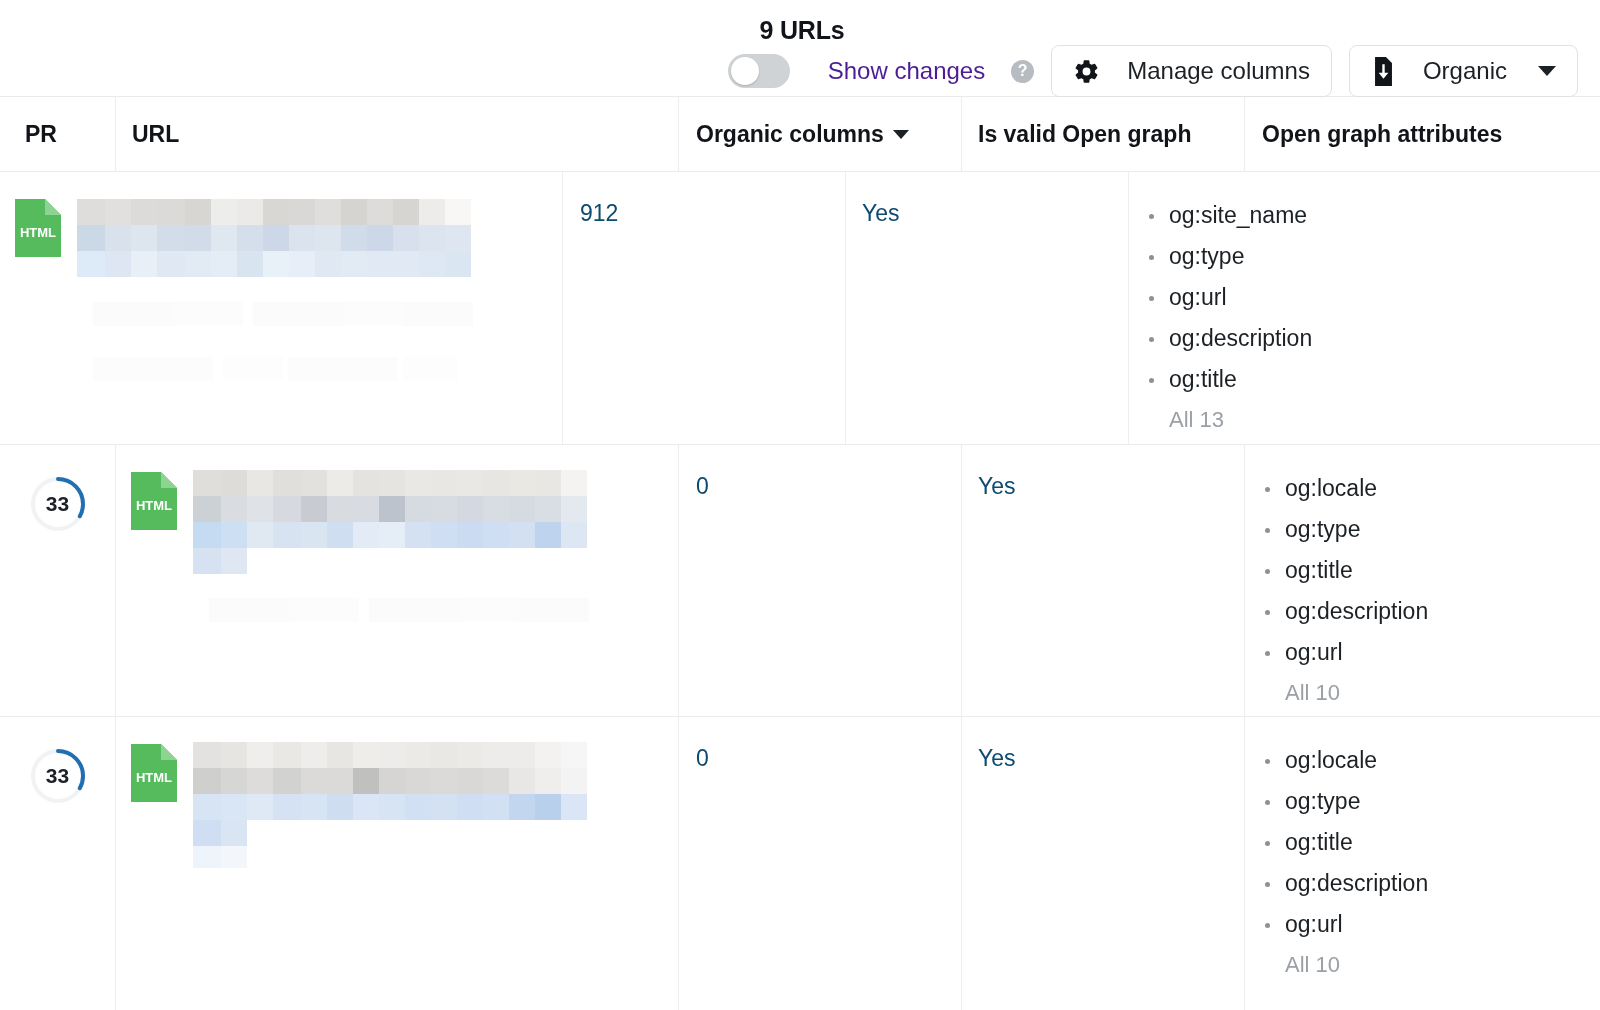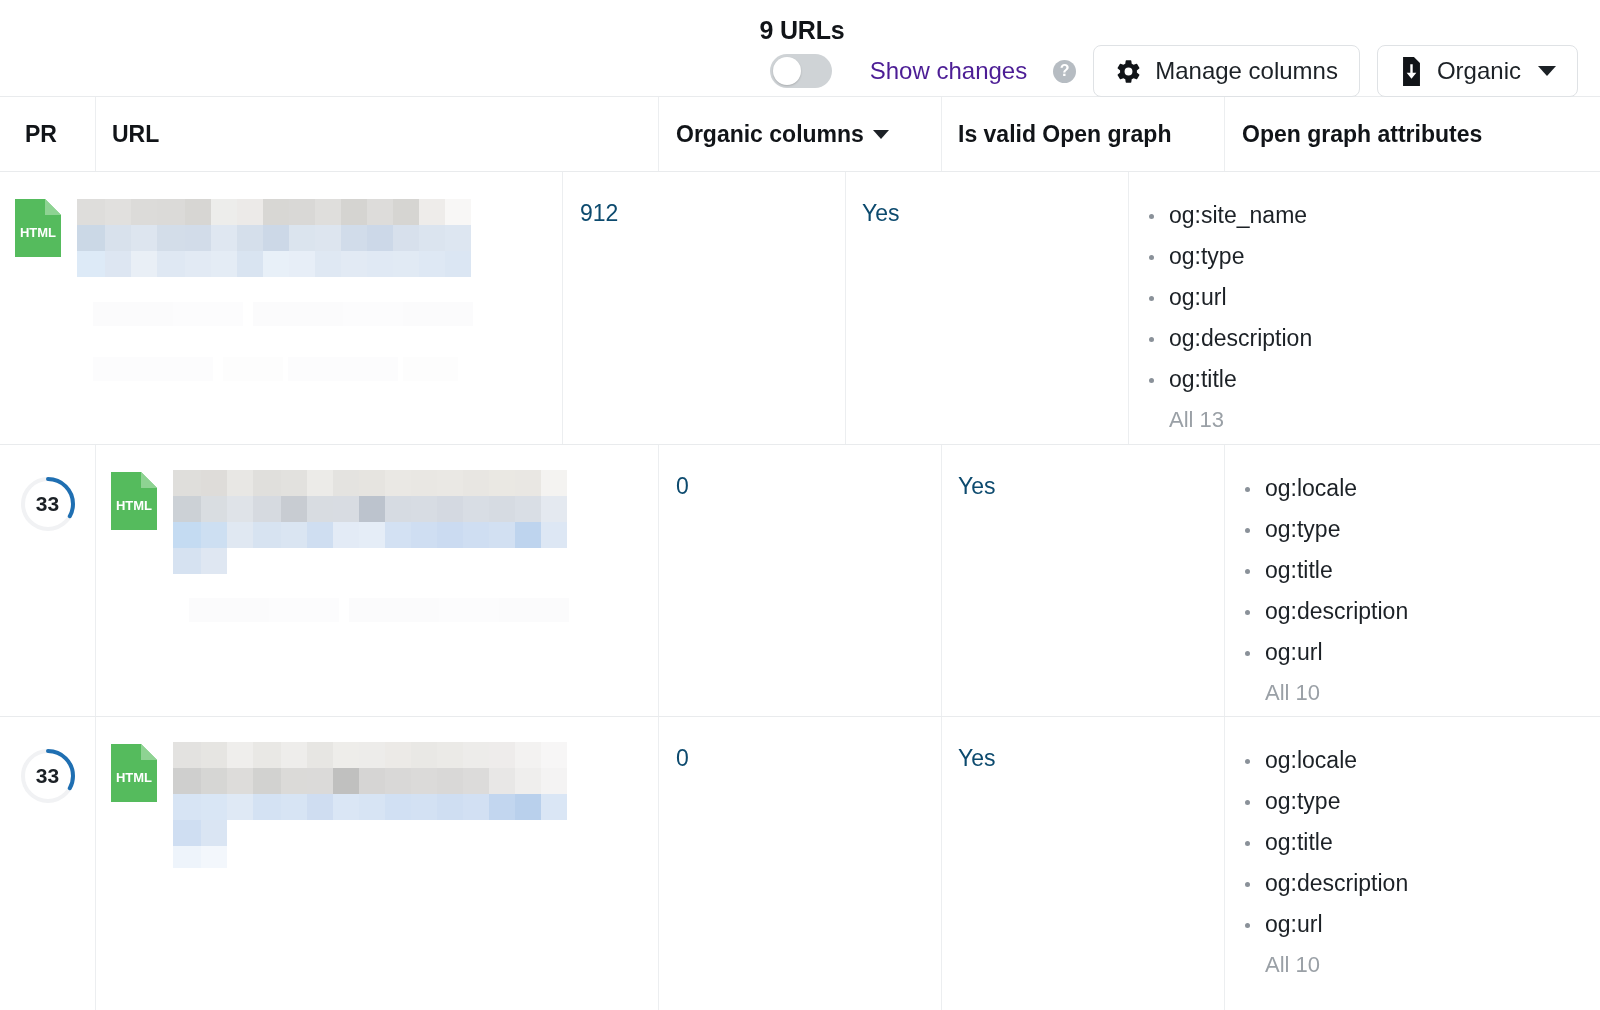--- a/index.html
+++ b/index.html
@@ -74,21 +74,21 @@
     flex: none;
   }
 
   .btn {
     height: 52px;
     border: 1px solid #dfe2e5;
     border-radius: 8px;
     background: #ffffff;
     display: flex;
     align-items: center;
-    gap: 13px;
+    gap: 27px;
     padding: 0 21px;
     font-size: 24px;
     color: #1c2126;
     cursor: pointer;
     white-space: nowrap;
   }
   .gear-icon { flex: none; display: block; }
   .export-icon { flex: none; display: block; }
   .caret {
     width: 0; height: 0;
@@ -119,21 +119,21 @@
     position: relative;
   }
   .row.header { border-bottom: 1px solid #e9ebed; }
   .cell {
     border-right: 1px solid #eceef0;
     padding: 0;
     position: relative;
   }
   .cell:last-child { border-right: none; }
 
-  .c-pr  { width: 96px; flex: none; }
+  .c-pr  { width: 116px; flex: none; }
   .c-url { width: 563px; flex: none; }
   .c-ot  { width: 283px; flex: none; }
   .c-og  { width: 283px; flex: none; }
   .c-oga { flex: 1 1 auto; }
 
   .header .cell {
     height: 74px;
     display: flex;
     align-items: center;
     font-size: 23px;

